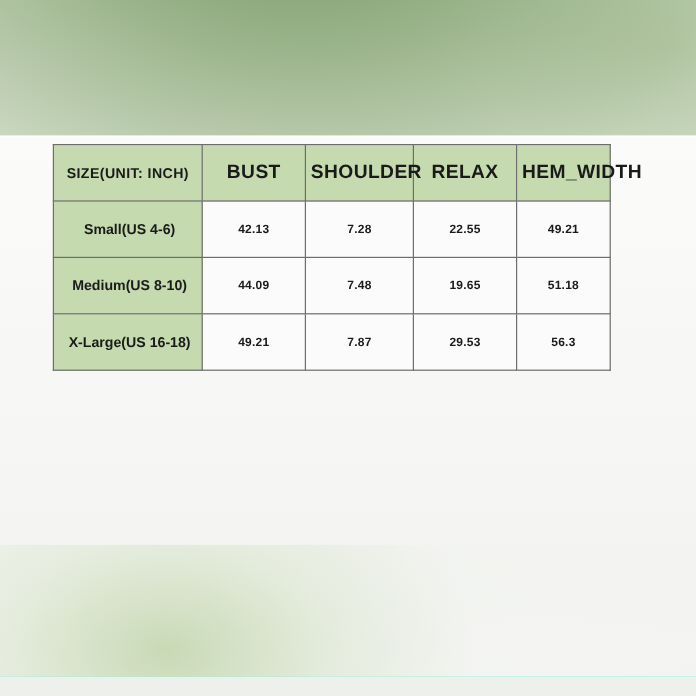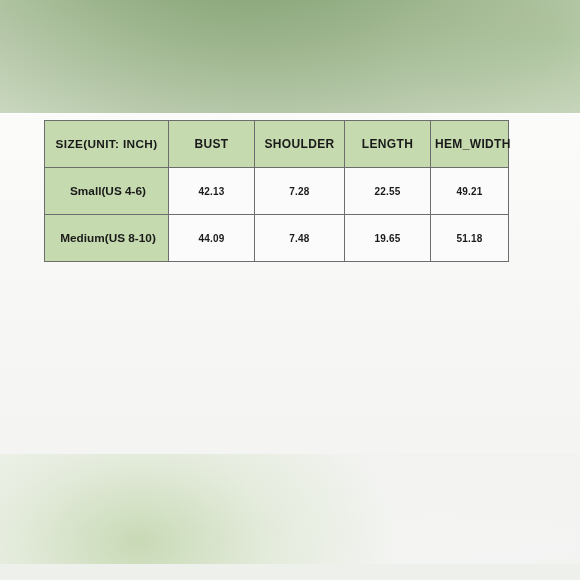--- a/index.html
+++ b/index.html
@@ -80,21 +80,21 @@
     font-weight: bold;
     color: #1a1a1a;
     text-align: center;
     vertical-align: middle;
     letter-spacing: 0.1px;
   }
 
   
   tr.hdr td {
     background: #c5daae;
-    font-size: 12px;
+    font-size: 16px;
     letter-spacing: 0.35px;
   }
   tr.hdr td.label-cell {
     font-size: 11.8px;
   }
 
   
   tr.body-row td {
     background: #fafbfa;
     font-size: 10px;
@@ -127,21 +127,21 @@
       <col class="c-should">
       <col class="c-length">
       <col class="c-hem">
     </colgroup>
     <tbody>
 
       <tr class="hdr">
         <td class="label-cell">SIZE(UNIT: INCH)</td>
         <td>BUST</td>
         <td>SHOULDER</td>
-        <td>LENGTH</td>
+        <td>RELAX</td>
         <td>HEM_WIDTH</td>
       </tr>
 
 
       <tr class="body-row">
         <td class="label-cell">Small(US 4-6)</td>
         <td>42.13</td>
         <td>7.28</td>
         <td>22.55</td>
         <td>49.21</td>
@@ -149,18 +149,25 @@
 
       <tr class="body-row">
         <td class="label-cell">Medium(US 8-10)</td>
         <td>44.09</td>
         <td>7.48</td>
         <td>19.65</td>
         <td>51.18</td>
       </tr>
 
 
+      <tr class="body-row">
+        <td class="label-cell">X-Large(US 16-18)</td>
+        <td>49.21</td>
+        <td>7.87</td>
+        <td>29.53</td>
+        <td>56.3</td>
+      </tr>
 
 
     </tbody>
   </table>
 
 </div>
 
 </body></html>

